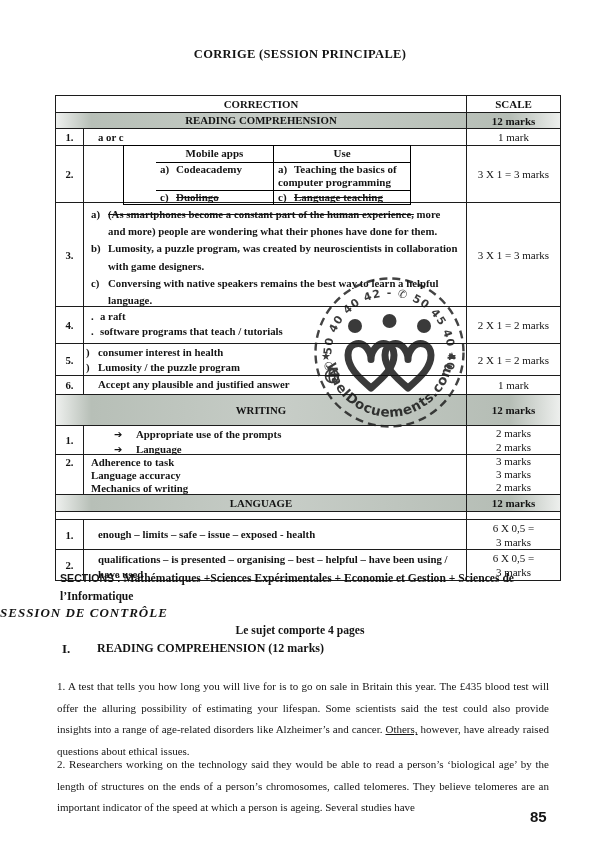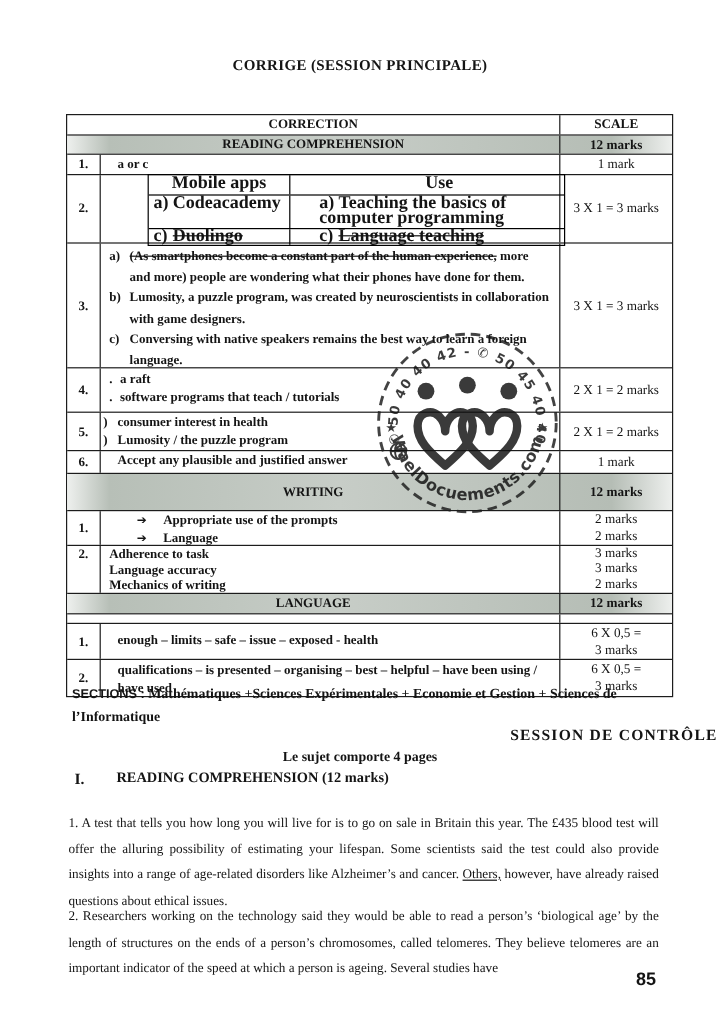--- a/index.html
+++ b/index.html
@@ -24,42 +24,42 @@
   .bold{font-weight:bold;}
   .band{background:linear-gradient(90deg,#eef0ee 0%,#b7bfb7 7%,#c7cdc7 45%,#b5bdb5 90%,#edefed 100%);}
   .band .cell{font-weight:bold;}
   .line{display:flex;align-items:baseline;}
   .mk{flex:0 0 17px;}
   .lt{flex:1;}
   .strike{text-decoration:line-through;}
   .rel{position:relative;}
 
   
-  .inner-tbl{position:absolute;left:39px;top:-1px;width:348px;border:1.6px solid #000;
-             box-sizing:border-box;background:transparent;z-index:2;font-size:15px;font-weight:bold;}
+  .inner-tbl{position:absolute;left:39px;top:-1px;width:288px;border:1.6px solid #000;
+             box-sizing:border-box;background:transparent;z-index:2;font-size:11px;font-weight:bold;padding-left:32px;}
   .irow{display:flex;border-top:1.1px solid #000;}
   .irow:first-child{border-top:none;}
   .icell{box-sizing:border-box;padding:0 4px;line-height:13.5px;}
   .icell.apps{flex:0 0 118px;border-right:1.1px solid #000;}
-  .icell.use{flex:1;margin-left:20px;}
+  .icell.use{flex:1;}
   .ihead .icell{text-align:center;padding:1px 0;}
   .imk{display:inline-block;width:16px;}
 
   .arrow{font-family:"DejaVu Sans", sans-serif;flex:0 0 22px;font-size:10px;}
 
   
   .stamp{position:absolute;left:301px;top:264px;opacity:.82;z-index:5;pointer-events:none;}
   .stamp text{fill:#101010;}
 
   
   .sections-line{position:absolute;left:60px;top:570px;width:500px;font-weight:bold;
                  font-size:11.6px;line-height:17.5px;}
   .sections-label{font-family:"Liberation Sans", sans-serif;font-size:10.6px;}
-  .session-title{position:absolute;left:0;top:605px;width:598px;text-align:right;
-                 font-weight:bold;font-size:13px;letter-spacing:1px;}
+  .session-title{position:absolute;left:0;top:605px;width:598px;text-align:left;
+                 font-weight:bold;font-size:13px;letter-spacing:1px;font-style:italic;}
   .pages-note{position:absolute;left:0;top:624px;width:600px;text-align:center;
               font-weight:bold;font-size:11.6px;}
   .rc-heading{position:absolute;left:62px;top:641px;display:flex;font-weight:bold;font-size:12px;}
   .rc-heading .roman{width:35px;font-size:13px;}
   .para{position:absolute;left:57px;width:492px;font-size:11px;line-height:21.6px;
         text-align:justify;}
   .p1{top:676px;}
   .p2{top:754px;}
   .underline{text-decoration:underline;}
   .page-num{position:absolute;left:530px;top:808px;font-weight:bold;font-size:15px;
@@ -117,21 +117,21 @@
         <div class="line">
           <span class="mk">a)</span>
           <span class="lt"><span class="strike">(As smartphones become a constant part of the human experience,</span> <span>more and more) people are wondering what their phones have done for them.</span></span>
         </div>
         <div class="line">
           <span class="mk">b)</span>
           <span class="lt">Lumosity, a puzzle program, was created by neuroscientists in collaboration with game designers.</span>
         </div>
         <div class="line">
           <span class="mk">c)</span>
-          <span class="lt">Conversing with native speakers remains the best way to learn a foreign language.</span>
+          <span class="lt">Conversing with native speakers remains the best way to learn a helpful language.</span>
         </div>
       </div>
       <div class="cell scale">3 X 1 = 3 marks</div>
     </div>
 
     <div class="row" style="height:37px">
       <div class="cell num">4.</div>
       <div class="cell main" style="padding-top:2px">
         <div class="line">
             <span class="mk" style="flex-basis:9px">.</span>

